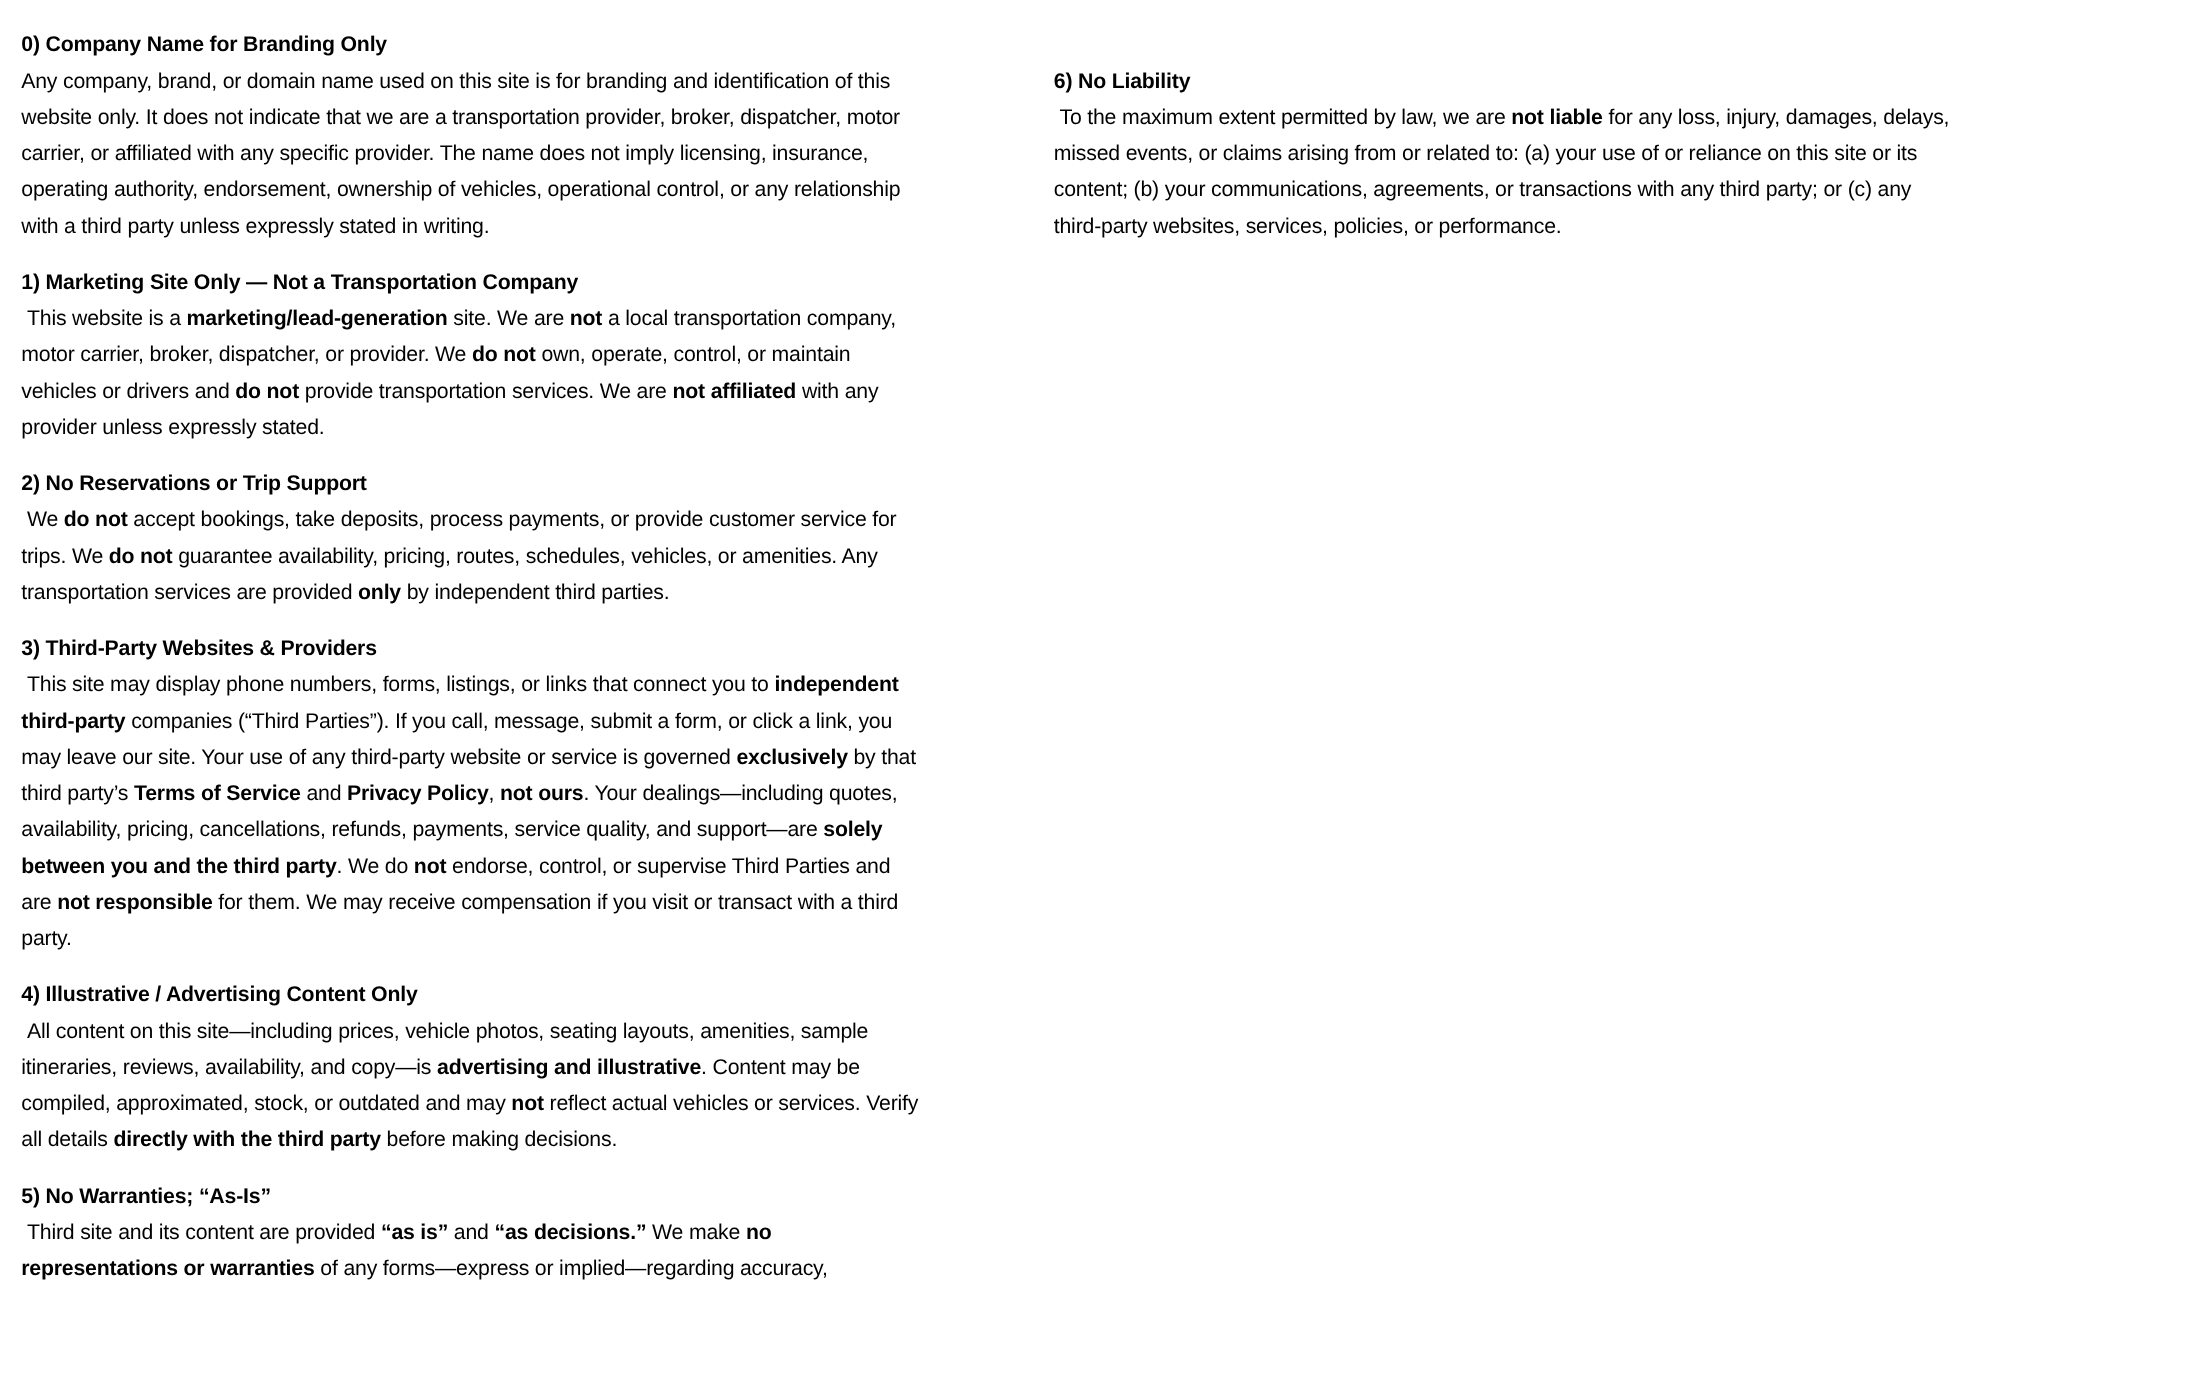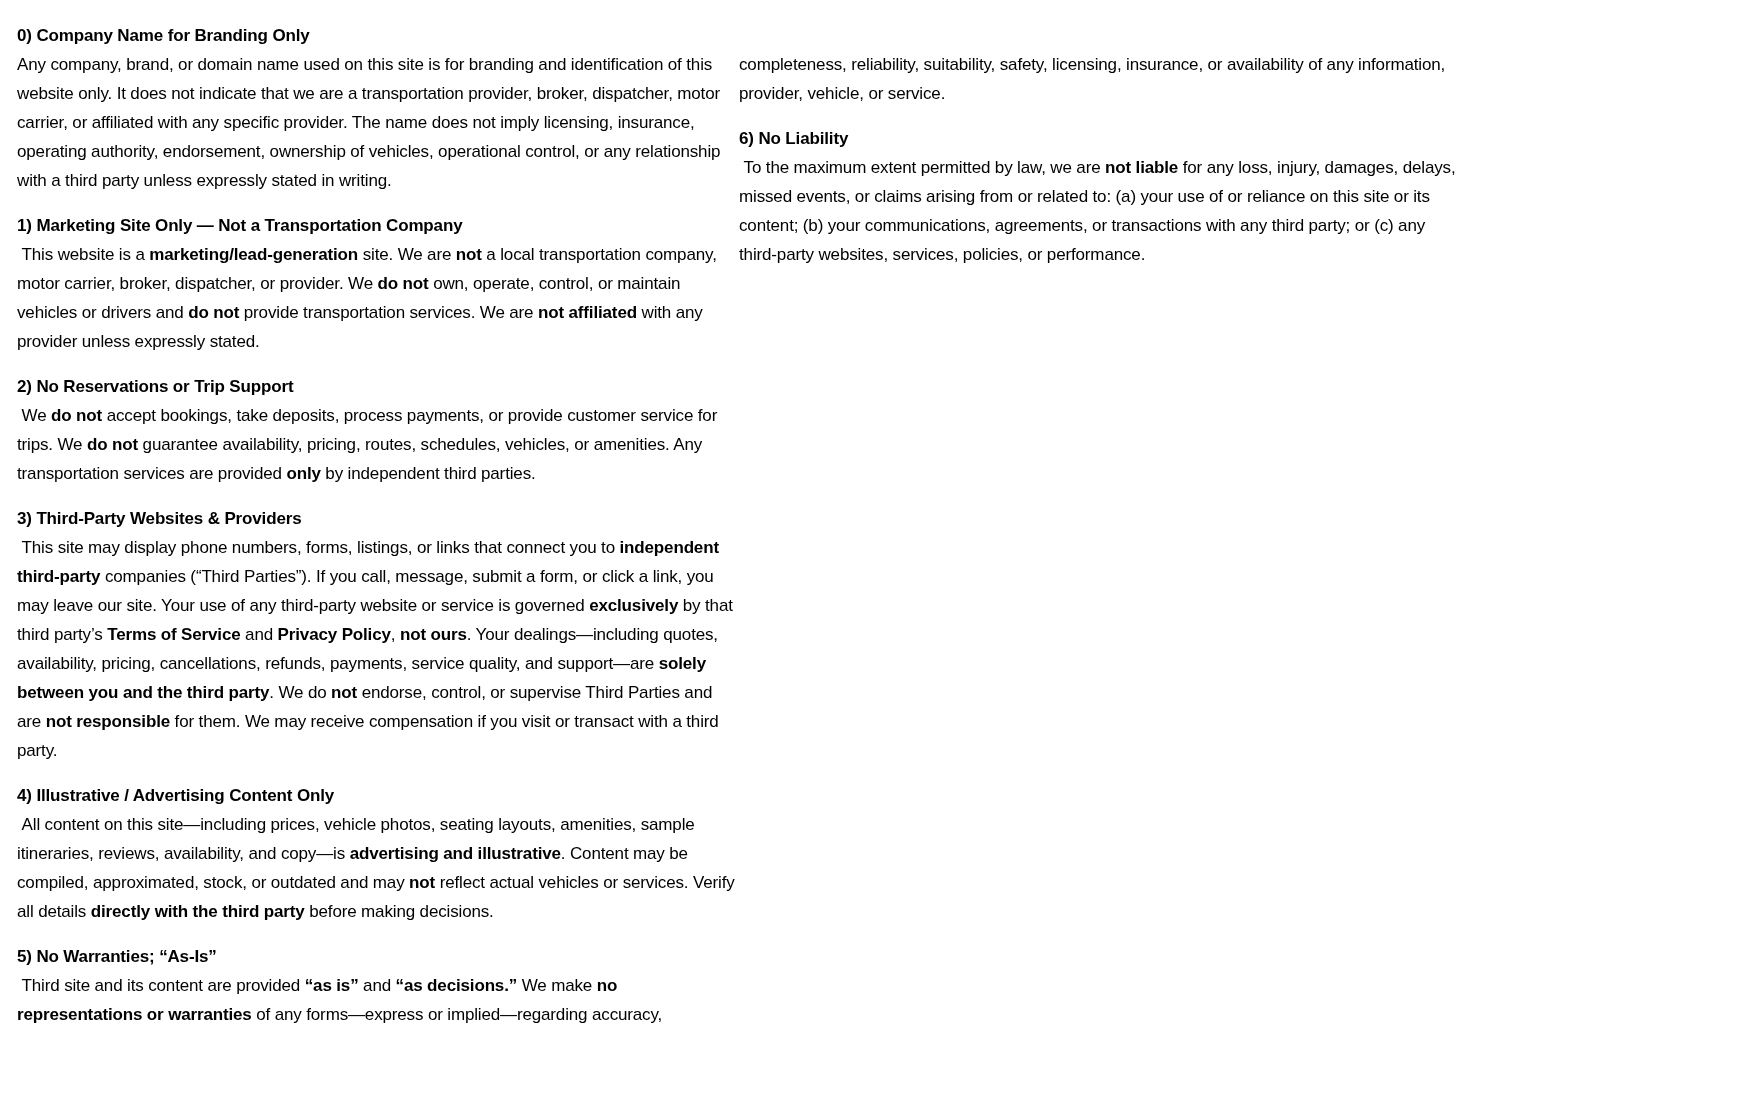--- a/index.html
+++ b/index.html
@@ -10,20 +10,21 @@
   body {
     width: 1752px;
     height: 1113px;
     overflow: hidden;
     font-family: "Liberation Sans", sans-serif;
     color: #000000;
   }
   .doc {
     display: flex;
     padding: 21px 0 0 17px;
+    gap: 104px;
     box-sizing: border-box;
   }
   .col {
     width: 722px;
     flex: 0 0 722px;
   }
   .col-right {
     padding-top: 29px;
   }
   p.section {
@@ -43,16 +44,15 @@
 <div class="doc">
   <div class="col col-left">
       <p class="section"><strong>0) Company Name for Branding Only</strong><br><span>Any company, brand, or domain name used on this site is for branding and identification of this website only. It does not indicate that we are a transportation provider, broker, dispatcher, motor carrier, or affiliated with any specific provider. The name does not imply licensing, insurance, operating authority, endorsement, ownership of vehicles, operational control, or any relationship with a third party unless expressly stated in writing.</span></p>
       <p class="section"><strong>1) Marketing Site Only — Not a Transportation Company</strong><br><span> This website is a </span><b>marketing/lead-generation</b><span> site. We are </span><b>not</b><span> a local transportation company, motor carrier, broker, dispatcher, or provider. We </span><b>do not</b><span> own, operate, control, or maintain vehicles or drivers and </span><b>do not</b><span> provide transportation services. We are </span><b>not affiliated</b><span> with any provider unless expressly stated.</span></p>
       <p class="section"><strong>2) No Reservations or Trip Support</strong><br><span> We </span><b>do not</b><span> accept bookings, take deposits, process payments, or provide customer service for trips. We </span><b>do not</b><span> guarantee availability, pricing, routes, schedules, vehicles, or amenities. Any transportation services are provided </span><b>only</b><span> by independent third parties.</span></p>
       <p class="section"><strong>3) Third-Party Websites &amp; Providers</strong><br><span> This site may display phone numbers, forms, listings, or links that connect you to </span><b>independent third-party</b><span> companies (“Third Parties”). If you call, message, submit a form, or click a link, you may leave our site. Your use of any third-party website or service is governed </span><b>exclusively</b><span> by that third party’s </span><b>Terms of Service</b><span> and </span><b>Privacy Policy</b><span>, </span><b>not ours</b><span>. Your dealings—including quotes, availability, pricing, cancellations, refunds, payments, service quality, and support—are </span><b>solely between you and the third party</b><span>. We do </span><b>not</b><span> endorse, control, or supervise Third Parties and are </span><b>not responsible</b><span> for them. We may receive compensation if you visit or transact with a third party.</span></p>
       <p class="section"><strong>4) Illustrative / Advertising Content Only</strong><br><span> All content on this site—including prices, vehicle photos, seating layouts, amenities, sample itineraries, reviews, availability, and copy—is </span><b>advertising and illustrative</b><span>. Content may be compiled, approximated, stock, or outdated and may </span><b>not</b><span> reflect actual vehicles or services. Verify all details </span><b>directly with the third party</b><span> before making decisions.</span></p>
       <p class="section"><strong>5) No Warranties; “As-Is”</strong><br><span> Third site and its content are provided </span><b>“as is”</b><span> and </span><b>“as decisions.”</b><span> We make </span><b>no representations or warranties</b><span> of any forms—express or implied—regarding accuracy,</span></p>
     </div>
   <div class="col col-right">
-      <p class="section"><span>completeness, reliability, suitability, safety, licensing, insurance, or availability of any information, provider, vehicle, or service.</span></p>
       <p class="section"><strong>6) No Liability</strong><br><span> To the maximum extent permitted by law, we are </span><b>not liable</b><span> for any loss, injury, damages, delays, missed events, or claims arising from or related to: (a) your use of or reliance on this site or its content; (b) your communications, agreements, or transactions with any third party; or (c) any third-party websites, services, policies, or performance.</span></p>
     </div>
 </div>
 
 </body></html>

